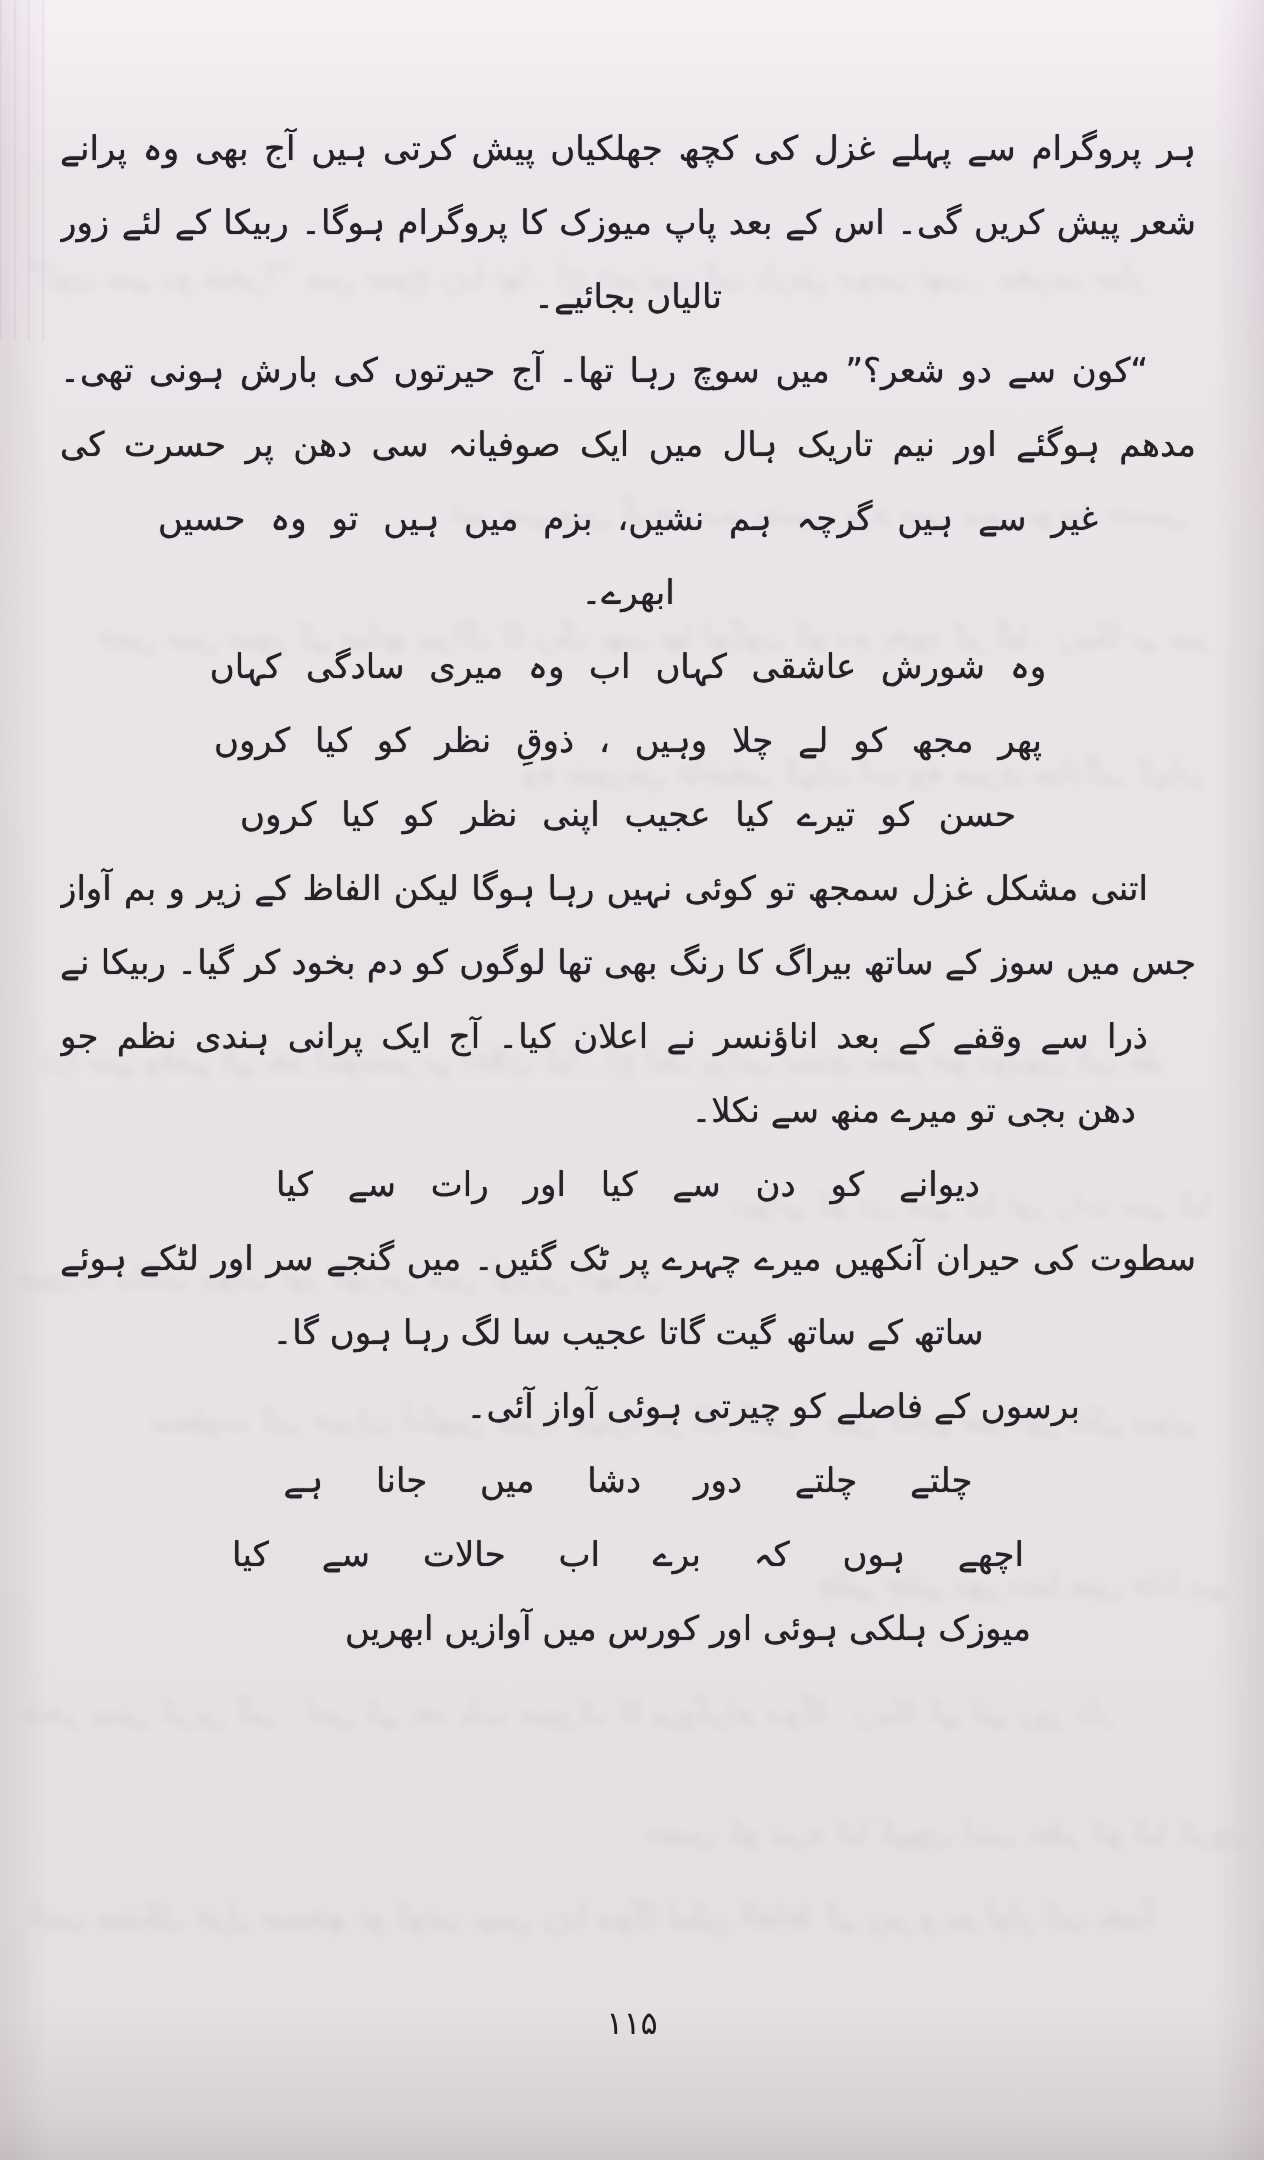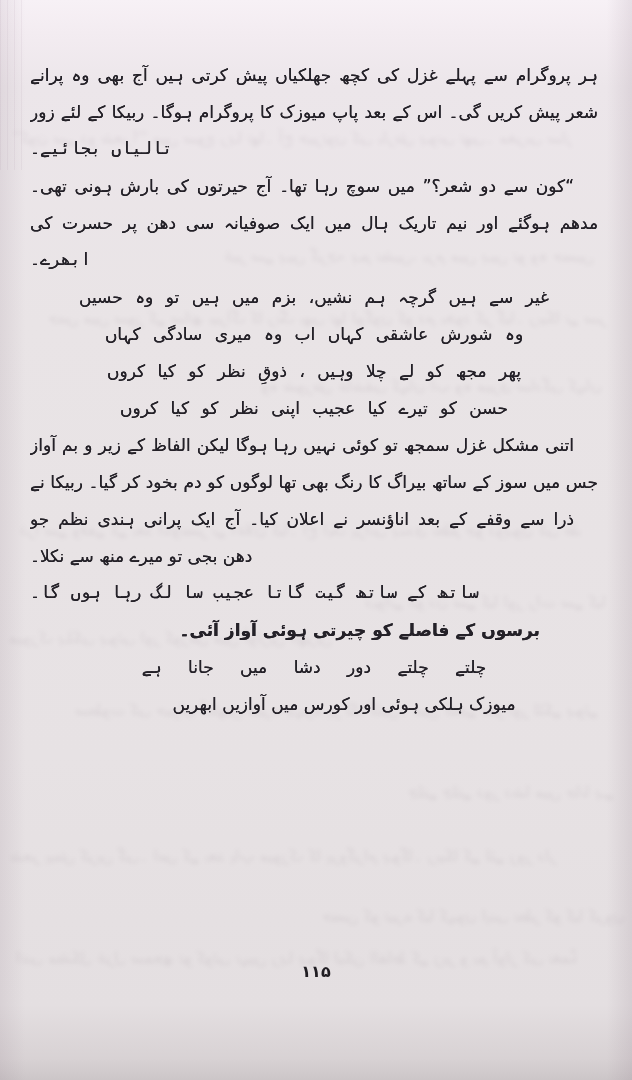--- a/index.html
+++ b/index.html
@@ -31,36 +31,36 @@
     color: #242128;
     font-size: 17px;
     text-shadow: 0 0 0.4px #242128;
   }
   .line {
     height: 37px; line-height: 37px;
     overflow: hidden;
     white-space: normal;
   }
   .j { text-align: justify; text-align-last: justify; }
-  .r { text-align: left; font-family: Liberation Mono, monospace; }
+  .r { text-align: center; }
   .c { text-align: center; }
   .indent { padding-right: 24px; }
   .verse  { word-spacing: 7px; }
   .verse2 { word-spacing: 12px; }
   .verse-wide { word-spacing: 21px; }
-  .dhun   { padding-right: 30px; text-align: left; }
-  .barson { padding-right: 58px; text-align: right; font-weight: bold; }
+  .dhun   { padding-right: 30px; text-align: right; }
+  .barson { padding-right: 58px; text-align: right; }
   .music  { margin-right: -60px; }  
   .page-number {
     position: absolute;
-    top: 962px; left: 0; width: 100%;
+    top: 1002px; left: 0; width: 100%;
     text-align: center;
     direction: rtl;
     font-size: 16px;
-    font-weight: bold;
+    font-weight: normal;
     letter-spacing: 1px;
     color: #201d22;
   }
   
   .ghost {
     position: absolute;
     direction: rtl;
     transform: scaleX(-1);
     filter: blur(2px);
     opacity: 0.11;
@@ -93,39 +93,42 @@
   <div class="ghost" style="top:948px; left:16px;">اتنی مشکل غزل سمجھ تو کوئی نہیں رہا ہوگا لیکن الفاظ کے زیر و بم آواز کی نغمگی</div>
 
   <div class="text-col">
 
     <div class="line j">ہر پروگرام سے پہلے غزل کی کچھ جھلکیاں پیش کرتی ہیں آج بھی وہ پرانے دوستوں کے نام</div>
     <div class="line j">شعر پیش کریں گی۔ اس کے بعد پاپ میوزک کا پروگرام ہوگا۔ ربیکا کے لئے زور دار</div>
     <div class="line r">تالیاں بجائیے۔</div>
 
     <div class="line j indent">“کون سے دو شعر؟” میں سوچ رہا تھا۔ آج حیرتوں کی بارش ہونی تھی۔ مغربی ساز</div>
     <div class="line j">مدھم ہوگئے اور نیم تاریک ہال میں ایک صوفیانہ سی دھن پر حسرت کی مشہور غزل کے شعر</div>
+    <div class="line c verse">غیر سے ہیں گرچہ ہم نشیں، بزم میں ہیں تو وہ حسیں</div>
+
     <div class="line r">ابھرے۔</div>
-
-    <div class="line c verse">غیر سے ہیں گرچہ ہم نشیں، بزم میں ہیں تو وہ حسیں</div>
     <div class="line c verse">وہ شورش عاشقی کہاں اب وہ میری سادگی کہاں</div>
     <div class="line c verse">پھر مجھ کو لے چلا وہیں ، ذوقِ نظر کو کیا کروں</div>
     <div class="line c verse">حسن کو تیرے کیا عجیب اپنی نظر کو کیا کروں</div>
 
     <div class="line j indent">اتنی مشکل غزل سمجھ تو کوئی نہیں رہا ہوگا لیکن الفاظ کے زیر و بم آواز کی نغمگی</div>
     <div class="line j">جس میں سوز کے ساتھ بیراگ کا رنگ بھی تھا لوگوں کو دم بخود کر گیا۔ ربیکا نے سر جھکایا</div>
 
     <div class="line j indent">ذرا سے وقفے کے بعد اناؤنسر نے اعلان کیا۔ آج ایک پرانی ہندی نظم جو دوہوں کی طرز</div>
 
     <div class="line dhun">دھن بجی تو میرے منھ سے نکلا۔</div>
 
+    <div class="line c verse2">دیوانے کو دن سے کیا اور رات سے کیا</div>
 
+    <div class="line j">سطوت کی حیران آنکھیں میرے چہرے پر ٹک گئیں۔ میں گنجے سر اور لٹکے ہوئے</div>
     <div class="line r">ساتھ کے ساتھ گیت گاتا عجیب سا لگ رہا ہوں گا۔</div>
 
     <div class="line barson">برسوں کے فاصلے کو چیرتی ہوئی آواز آئی۔</div>
 
     <div class="line c verse-wide">چلتے چلتے دور دشا میں جانا ہے</div>
+    <div class="line c verse-wide">اچھے ہوں کہ برے اب حالات سے کیا</div>
     <div class="line c music">میوزک ہلکی ہوئی اور کورس میں آوازیں ابھریں</div>
 
   </div>
 
   <div class="page-number">۱۱۵</div>
 
 </div>
 
 </body></html>

